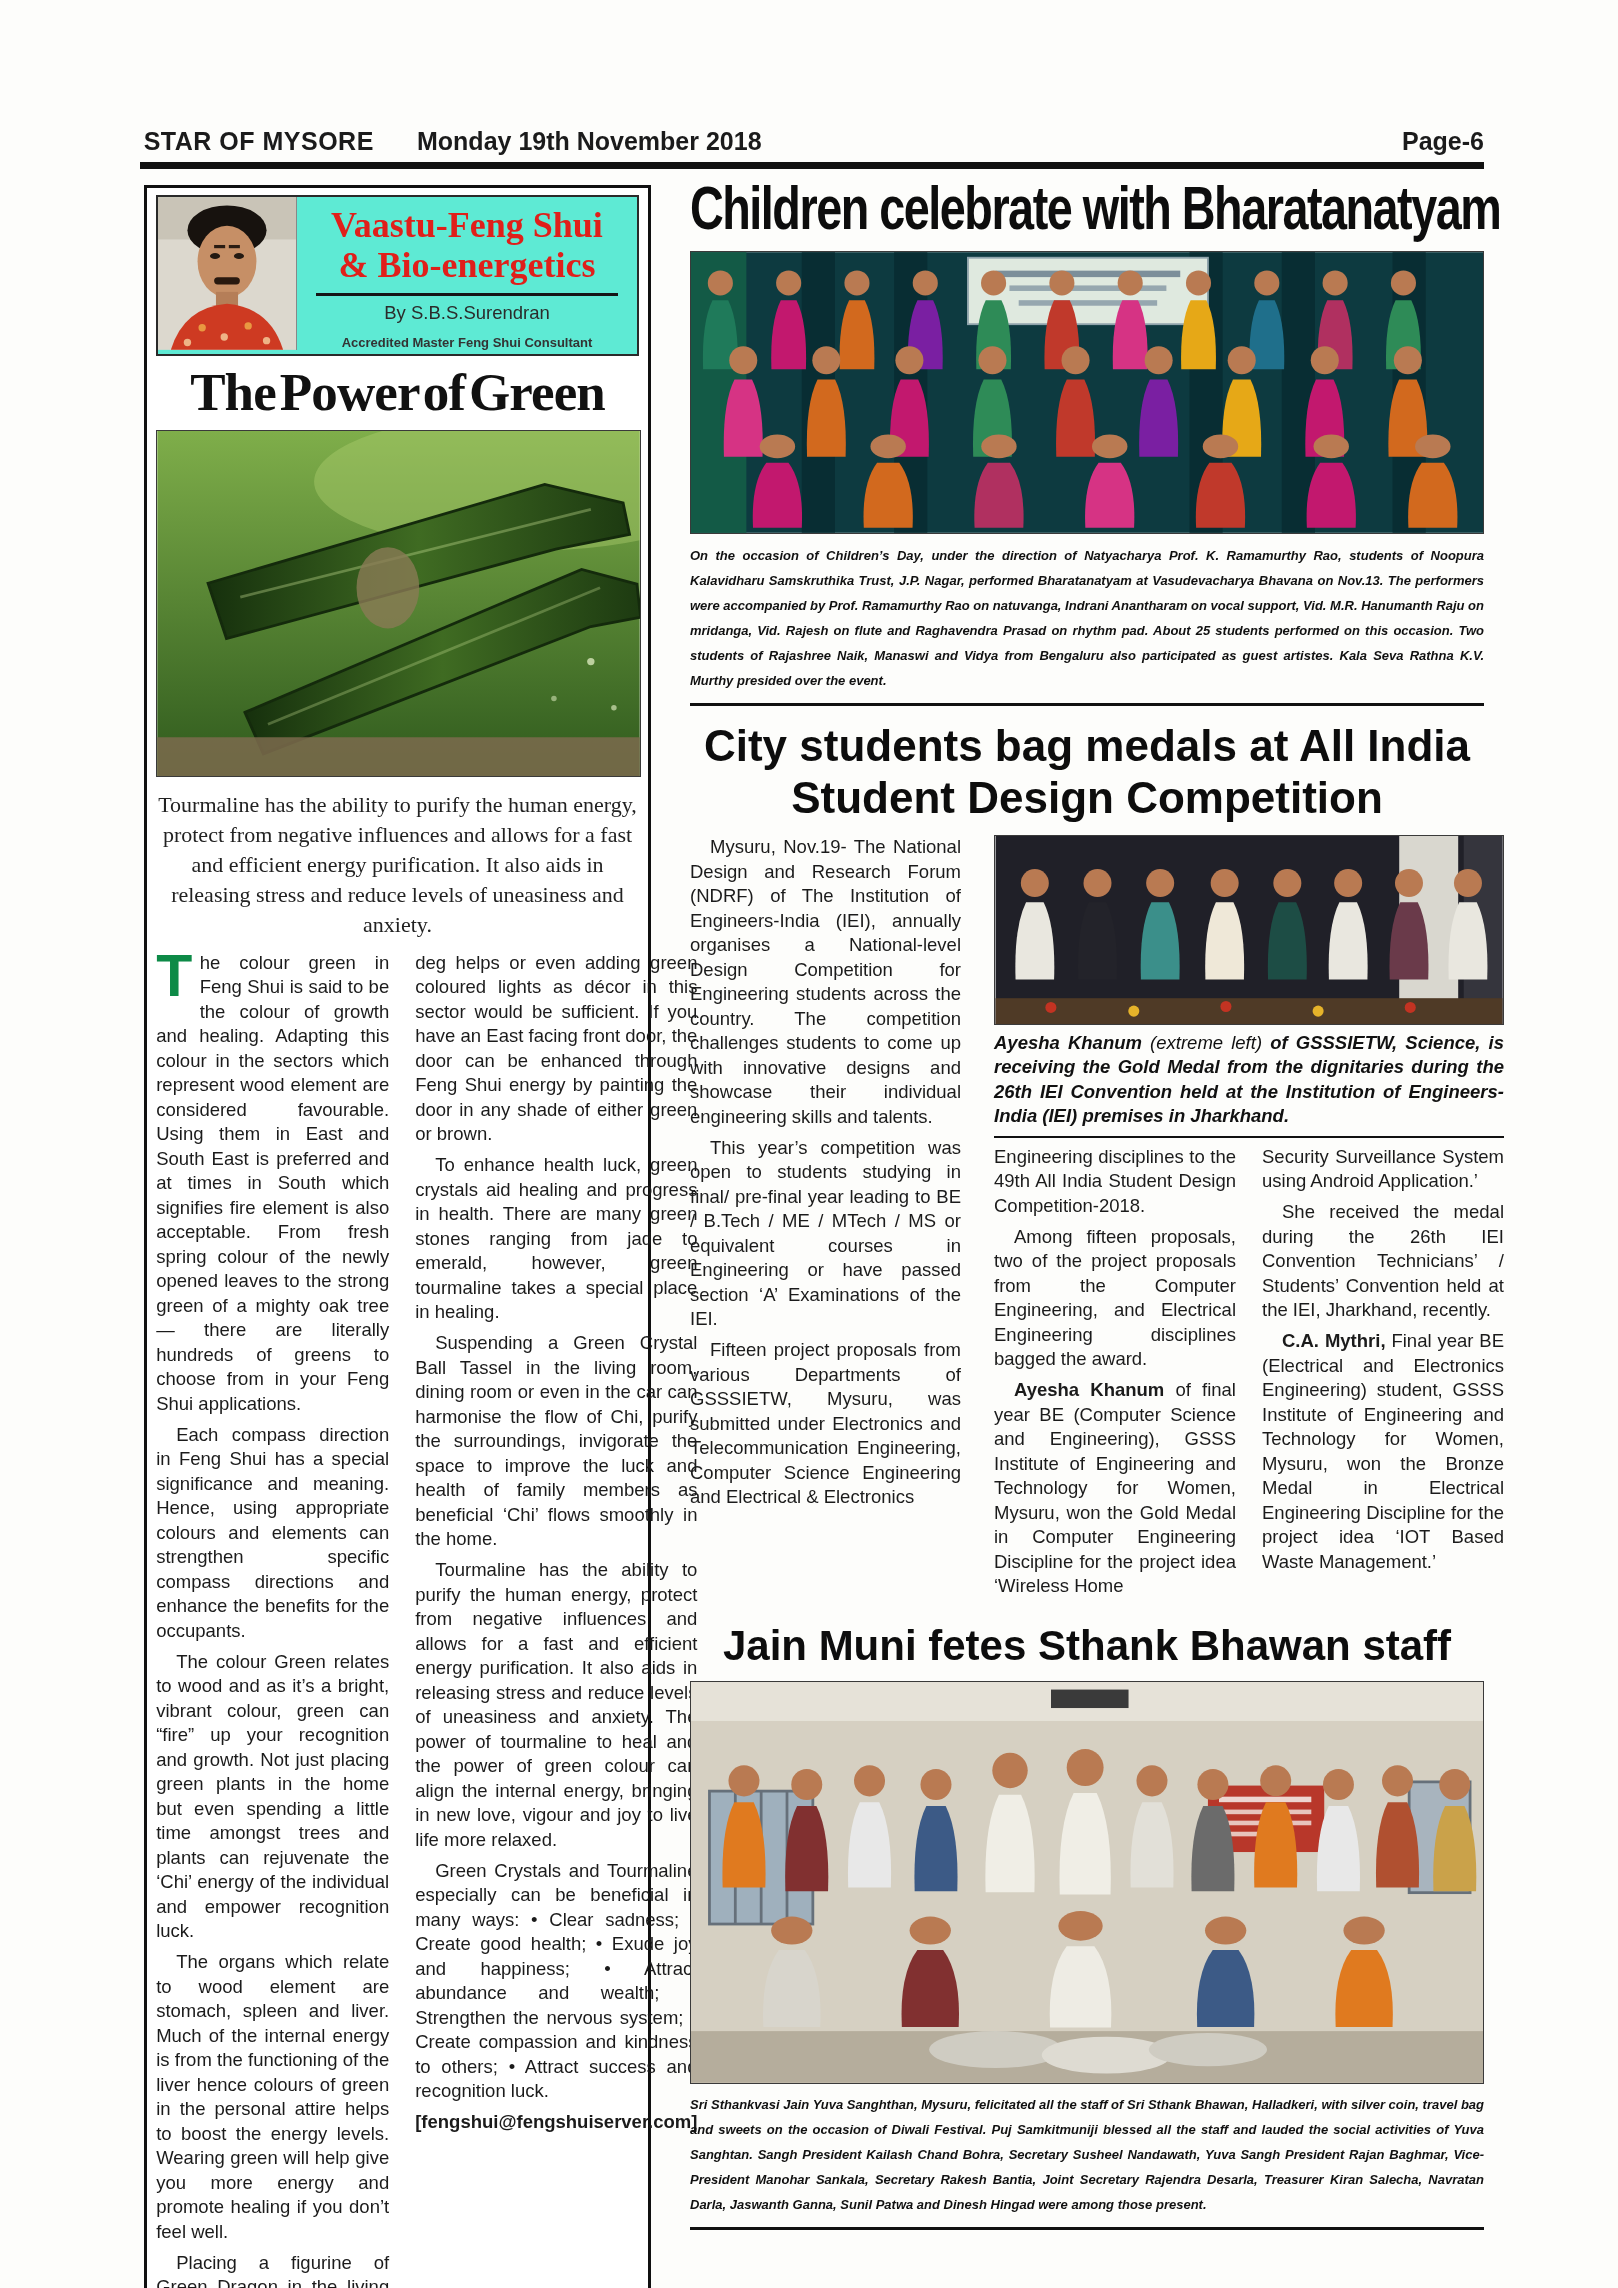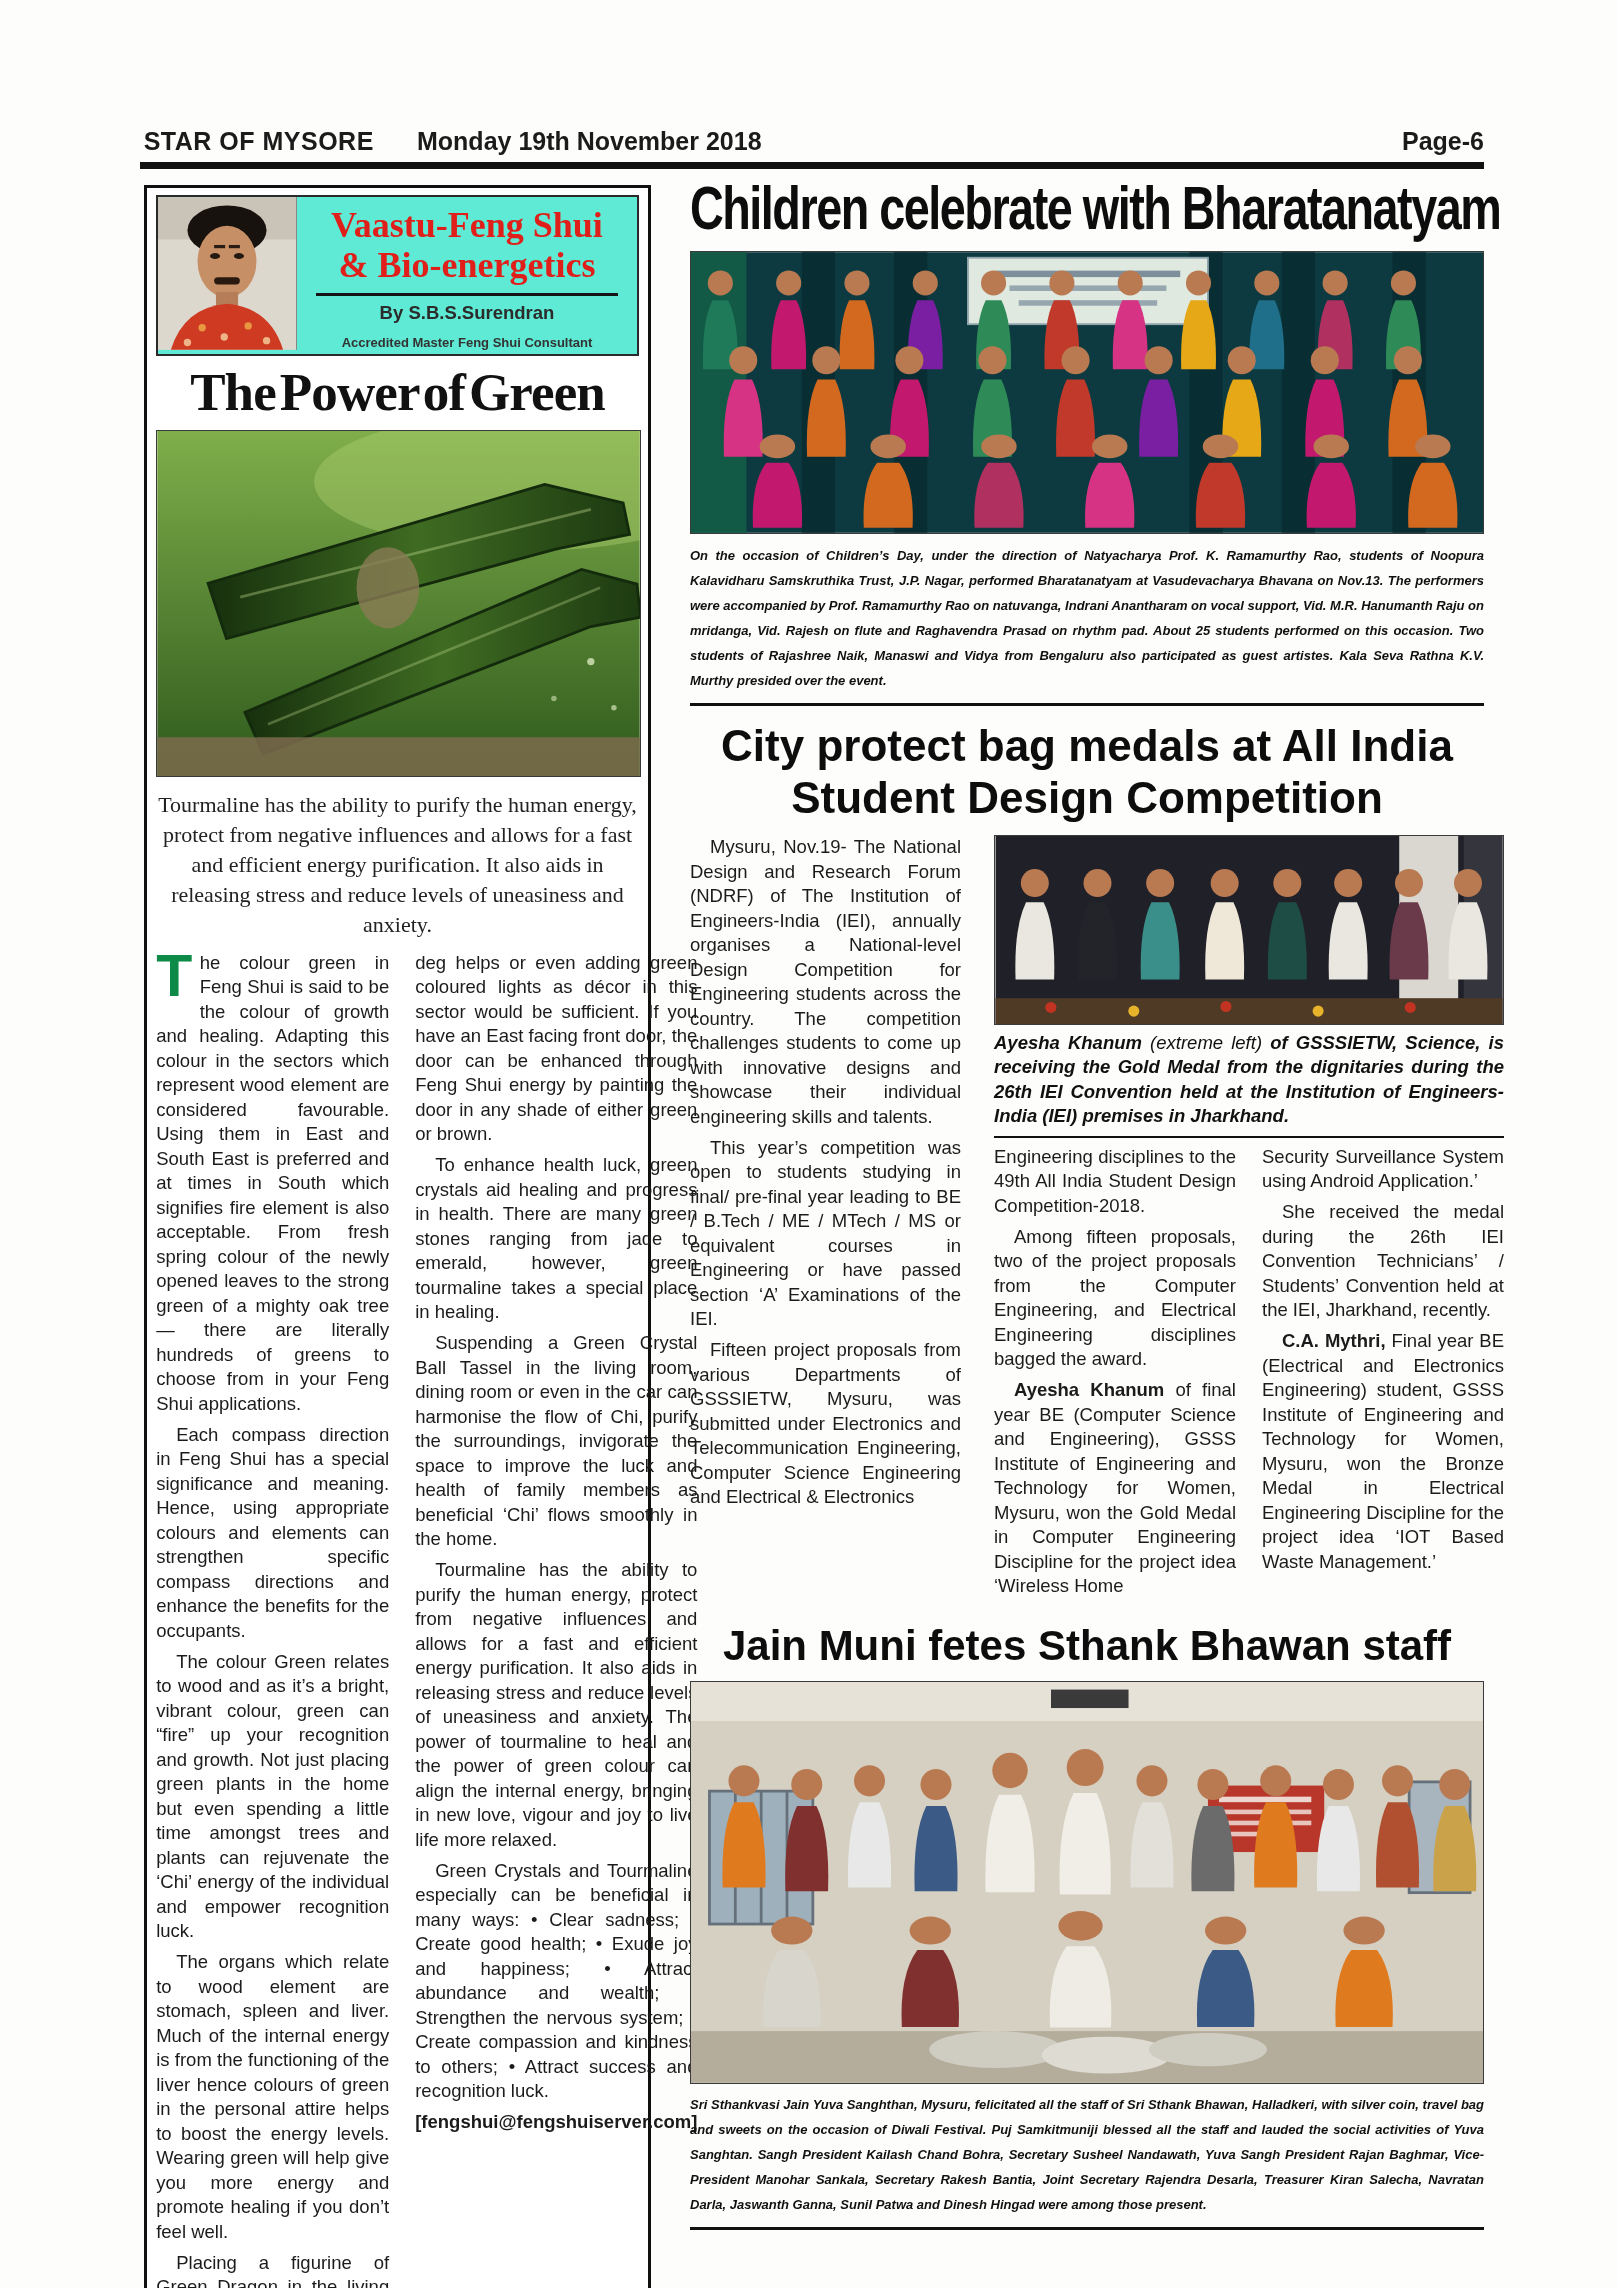--- a/index.html
+++ b/index.html
@@ -22,21 +22,21 @@
   .fs-box{
     position:absolute;left:144px;top:185px;width:507px;box-sizing:border-box;
     border:3.7px solid #101010;background:#fff;padding:7.4px 9.2px 22px 9.2px;
   }
   .ad-box{display:flex;border:2.8px solid #2a2a2a;box-sizing:border-box;background:#5eead4;}
   .ad-photo{flex:none;border-right:0.9px solid #888;}
   .ad-right{flex:1;text-align:center;padding:7.4px 5.5px 3.7px;}
   .ad-title{font-family:"Liberation Serif",serif;font-weight:bold;color:var(--accent_red);
     font-size:36px;line-height:1.12;letter-spacing:0;}
   .ad-rule{height:3.7px;background:#151515;margin:7.4px 13px 5.5px;}
-  .ad-byline{font-size:18.5px;font-weight:bold;color:#2b2b2b;}
+  .ad-byline{font-size:18.5px;font-weight:normal;color:#2b2b2b;}
   .ad-cred{font-size:13px;font-weight:bold;color:#333;margin-top:11px;}
   .pog{font-family:"Liberation Serif",serif;font-weight:bold;font-size:53px;line-height:1.05;
     text-align:center;letter-spacing:-0.9px;word-spacing:-8.3px;margin:9.2px 0 9.2px;color:#111;}
   .photo{display:block;border:0.9px solid #3a3a3a;}
   .lede{font-family:"Liberation Serif",serif;font-size:22px;line-height:30px;text-align:center;
     margin:13px 1.8px 11px;color:#222;}
   .fs-cols{display:flex;}
   .fs-c1{width:233px;margin-right:26px;flex:none;}
   .fs-c2{flex:1;}
   .body-txt p{font-size:18.5px;line-height:24.5px;text-align:justify;margin:0 0 6.5px;}
@@ -203,21 +203,21 @@
       <use href="#fig" transform="translate(300,196) scale(2.4,1.6)" color="#b03060"></use>
       <use href="#fig" transform="translate(420,196) scale(2.4,1.6)" color="#d63384"></use>
       <use href="#fig" transform="translate(540,196) scale(2.4,1.6)" color="#c0392b"></use>
       <use href="#fig" transform="translate(660,196) scale(2.4,1.6)" color="#c2186e"></use>
       <use href="#fig" transform="translate(770,196) scale(2.4,1.6)" color="#d2691e"></use>
     </svg>
 
     <p class="cap">On the occasion of Children’s Day, under the direction of Natyacharya Prof. K. Ramamurthy Rao, students of Noopura Kalavidharu Samskruthika Trust, J.P. Nagar, performed Bharatanatyam at Vasudevacharya Bhavana on Nov.13. The performers were accompanied by Prof. Ramamurthy Rao on natuvanga, Indrani Anantharam on vocal support, Vid. M.R. Hanumanth Raju on mridanga, Vid. Rajesh on flute and Raghavendra Prasad on rhythm pad. About 25 students performed on this occasion. Two students of Rajashree Naik, Manaswi and Vidya from Bengaluru also participated as guest artistes. Kala Seva Rathna K.V. Murthy presided over the event.</p>
 
     <h2 class="h2">
-      <span>City protect bag medals at All India</span><br>
+      <span>City students bag medals at All India</span><br>
       <span>Student Design Competition</span>
     </h2>
 
     <div class="design body-txt">
       <div class="d-c1">
         <p class="ind">Mysuru, Nov.19- The National Design and Research Forum (NDRF) of The Institution of Engineers-India (IEI), annually organises a National-level Design Competition for Engineering students across the country. The competition challenges students to come up with innovative designs and showcase their individual engineering skills and talents.</p>
         <p class="ind">This year’s competition was open to students studying in final/ pre-final year leading to BE / B.Tech / ME / MTech / MS or equivalent courses in Engineering or have passed section ‘A’ Examinations of the IEI.</p>
         <p class="ind">Fifteen project proposals from various Departments of GSSSIETW, Mysuru, was submitted under Electronics and Telecommunication Engineering, Computer Science Engineering and Electrical &amp; Electronics</p>
       </div>
       <div class="d-right">

